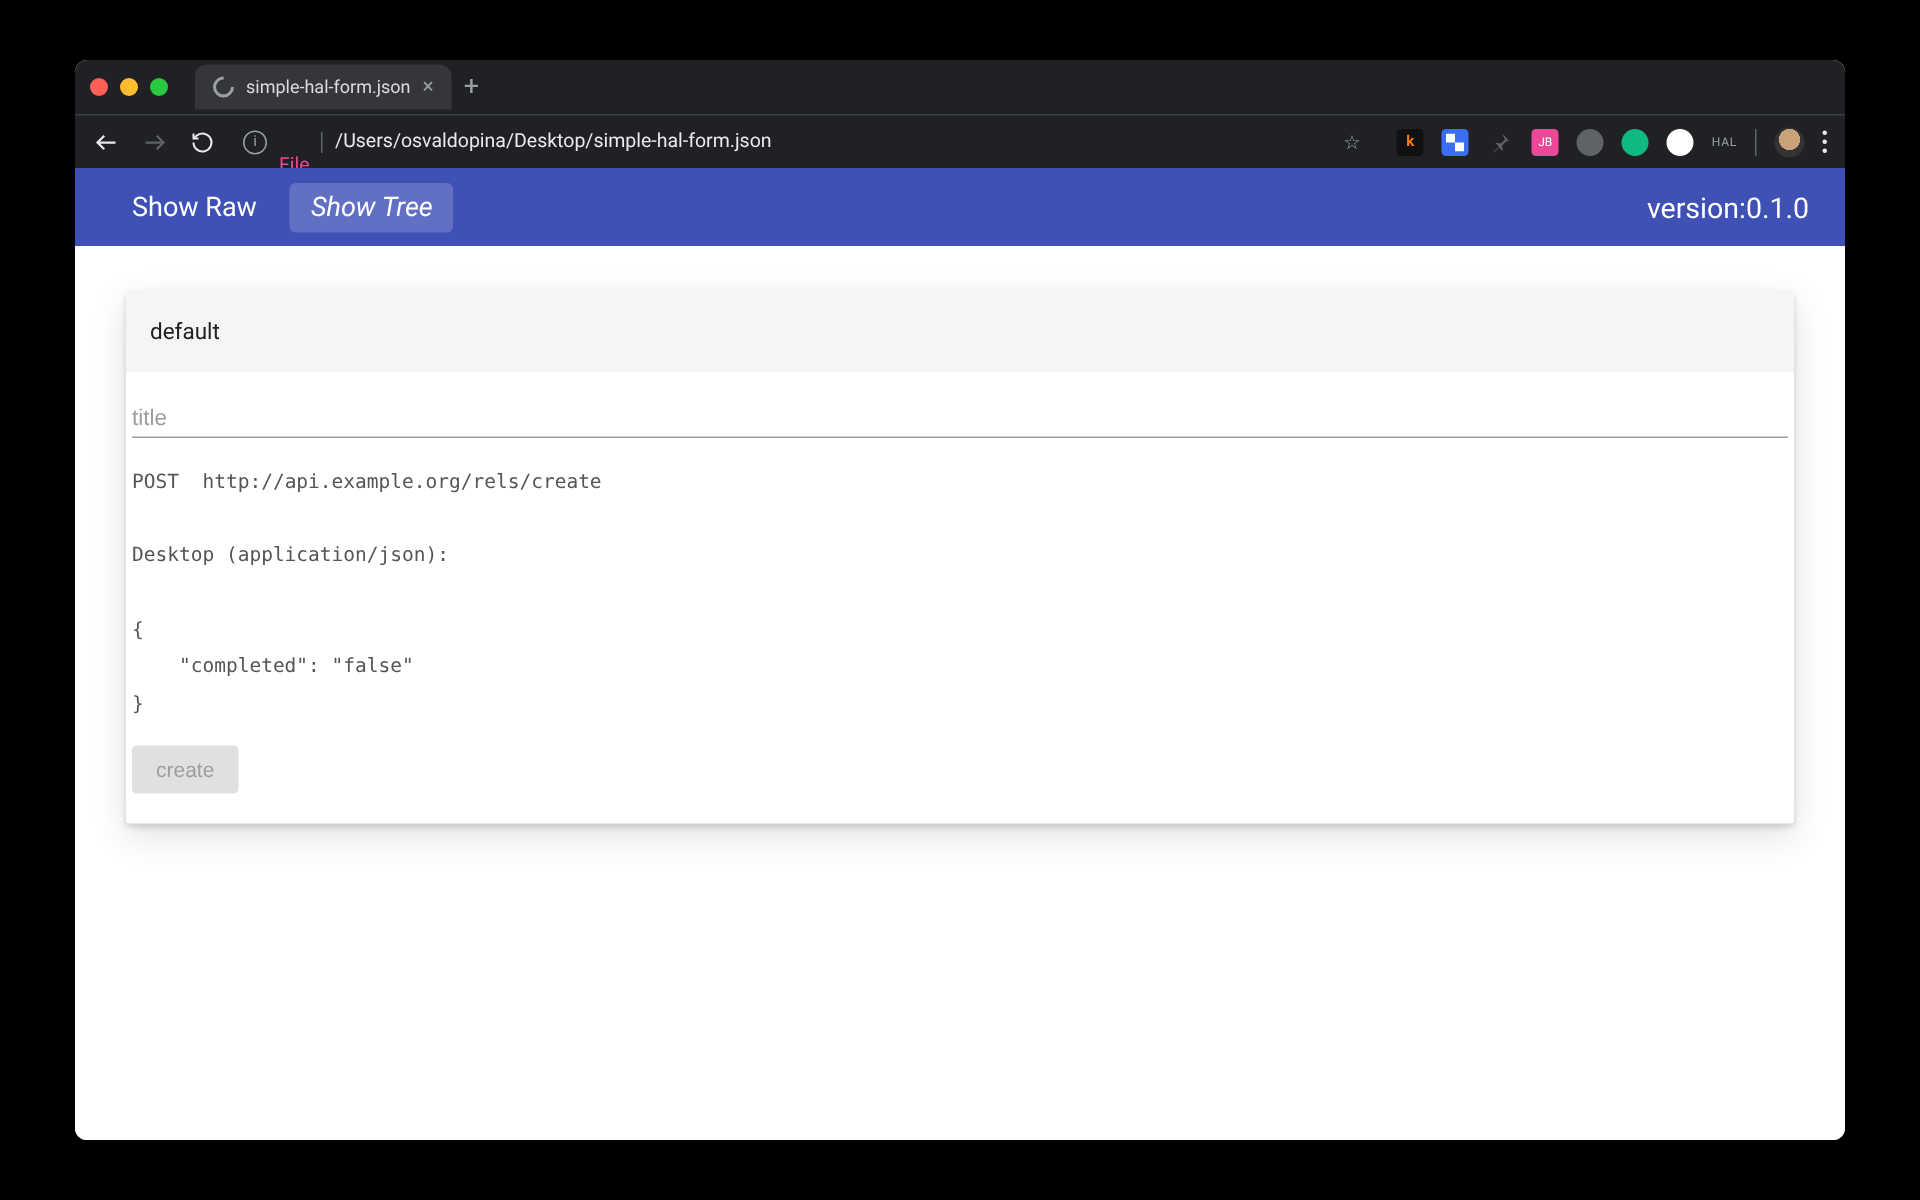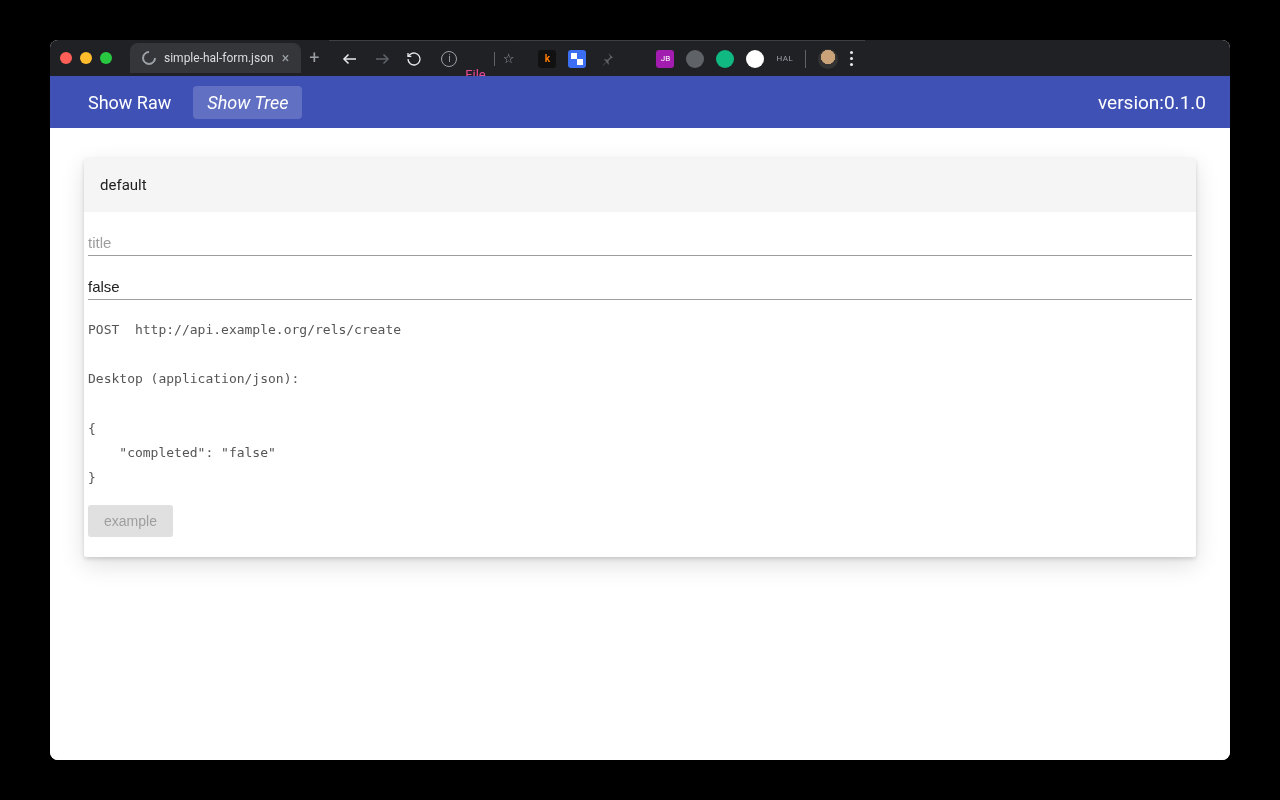--- a/index.html
+++ b/index.html
@@ -20,21 +20,21 @@
     box-shadow: 0 20px 60px rgba(0,0,0,.5);
     display: flex;
     flex-direction: column;
   }
 
   
   .chrome {
     background: #202124;
     color: #e8eaed;
     display: flex;
-    flex-direction: row;
+    flex-direction: column;
   }
   .tabstrip {
     display: flex;
     align-items: center;
     height: 36px;
     padding: 0 10px;
     gap: 8px;
   }
   .traffic { display: flex; gap: 8px; margin-right: 10px; align-items:center;}
   .dot { width: 12px; height: 12px; border-radius: 50%; }
@@ -63,21 +63,21 @@
   .addr .info{display:inline-flex;align-items:center;justify-content:center;width:16px;height:16px;border:1px solid #9aa0a6;border-radius:50%;font-size:10px;color:#9aa0a6;}
   .addr .scheme{color:#ec4899;margin-top:31px;}
   .addr .sep{width:1px;height:14px;background:#5f6368;}
   .addr .path{color:#e8eaed;white-space:nowrap;overflow:hidden;text-overflow:ellipsis;}
   .addr .star{margin-left:auto;color:#9aa0a6;padding-right:6px;}
   .ext{display:flex;gap:12px;align-items:center;}
   .ext .chip{width:18px;height:18px;border-radius:3px;display:flex;align-items:center;justify-content:center;font-size:10px;color:#fff;}
   .ext .k{background:#111;color:#ff7b00;font-weight:bold;}
   .ext .deli{background:#3b6ef2;}
   .ext .push{color:#5f6368;}
-  .ext .jb{background:#a21caf;font-size:8px;margin-left:28px;}
+  .ext .jb{background:#ec4899;font-size:8px;}
   .ext .round{width:18px;height:18px;border-radius:50%;}
   .ext .gray{background:#5f6368;}
   .ext .teal{background:#10b981;}
   .ext .white{background:#fff;}
   .ext .hal{color:#9aa0a6;font-size:8px;letter-spacing:.5px;}
   .ext .vline{width:1px;height:18px;background:#5f6368;}
   .ext .avatar{width:20px;height:20px;border-radius:50%;background:radial-gradient(circle at 50% 40%, #caa27a 45%, #333 46%);}
   .ext .kebab{display:flex;flex-direction:column;gap:3px;}
   .ext .kebab span{width:3px;height:3px;border-radius:50%;background:#e8eaed;}
 
@@ -163,20 +163,21 @@
         <svg width="16" height="16" viewBox="0 0 24 24" fill="none" stroke="currentColor" stroke-width="2">
             <path d="M3 12a9 9 0 1 0 3-6.7L3 8"></path>
             <polyline points="3 3 3 8 8 8"></polyline>
           </svg>
       </div>
 
       <div class="addr">
         <span class="info">i</span>
         <span class="scheme">File</span>
         <span class="sep"></span>
+        <span class="path">/Users/osvaldopina/Desktop/simple-hal-form.json</span>
         <span class="star">☆</span>
       </div>
 
       <div class="ext">
         <div class="chip k">k</div>
         <div class="chip deli">
           <svg width="12" height="12" viewBox="0 0 12 12">
               <rect x="0" y="0" width="6" height="6" fill="#fff"></rect>
               <rect x="6" y="6" width="6" height="6" fill="#fff"></rect>
             </svg>
@@ -214,29 +215,28 @@
     <div class="canvas">
       <div class="card">
         <div class="card-header">default</div>
         <div class="card-body">
 
           <div class="field">
             <input class="field-input" type="text" placeholder="title" value="" style="">
           </div>
 
           <div class="field">
-            <input class="field-input" type="text" value="false" style="">
           </div>
 
           <div class="code"><span>POST</span>  <span>http://api.example.org/rels/create</span>
 
 <span>Desktop (application/json):</span>
 
 <span>{
     "completed": "false"
 }</span></div>
 
-          <button class="submit-btn" disabled="">example</button>
+          <button class="submit-btn" disabled="">create</button>
         </div>
       </div>
     </div>
   </div>
 </div>
 
 </body></html>

